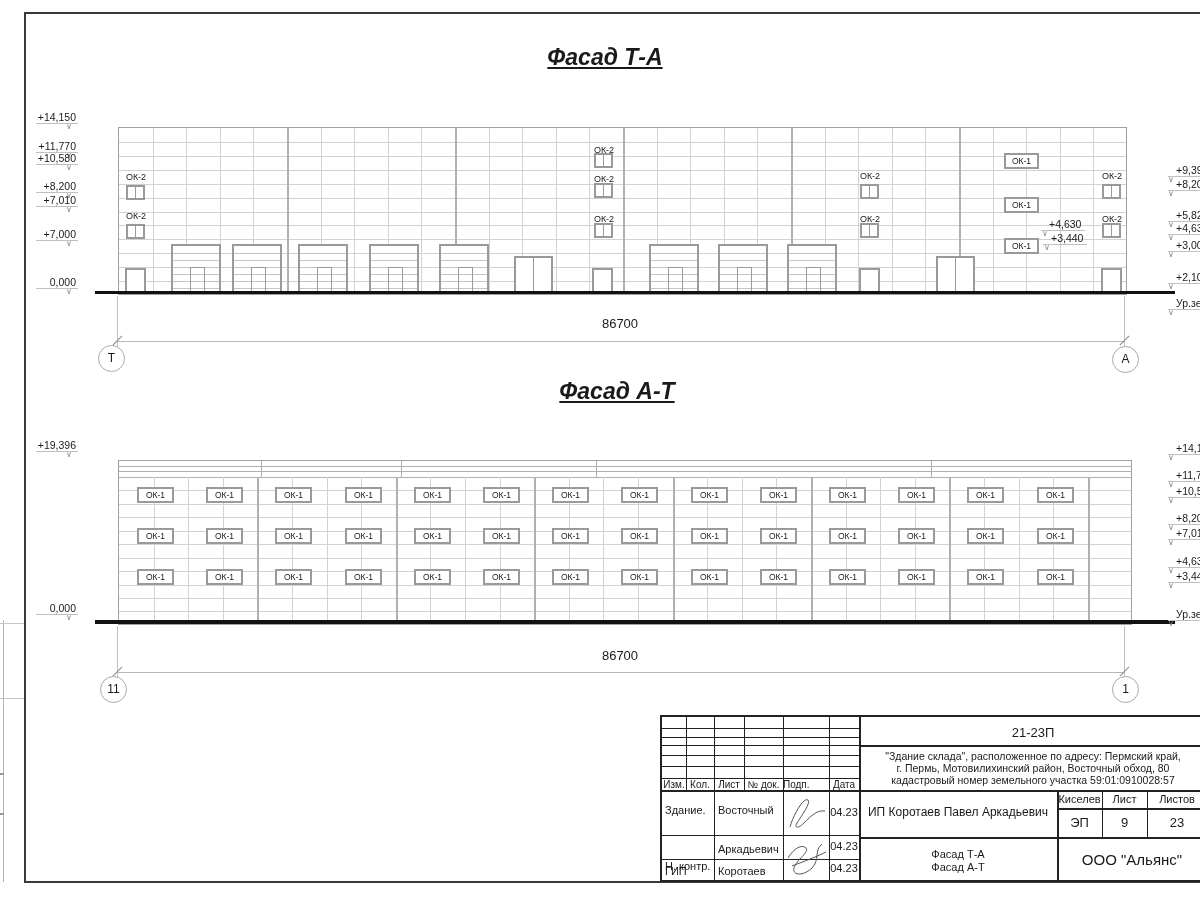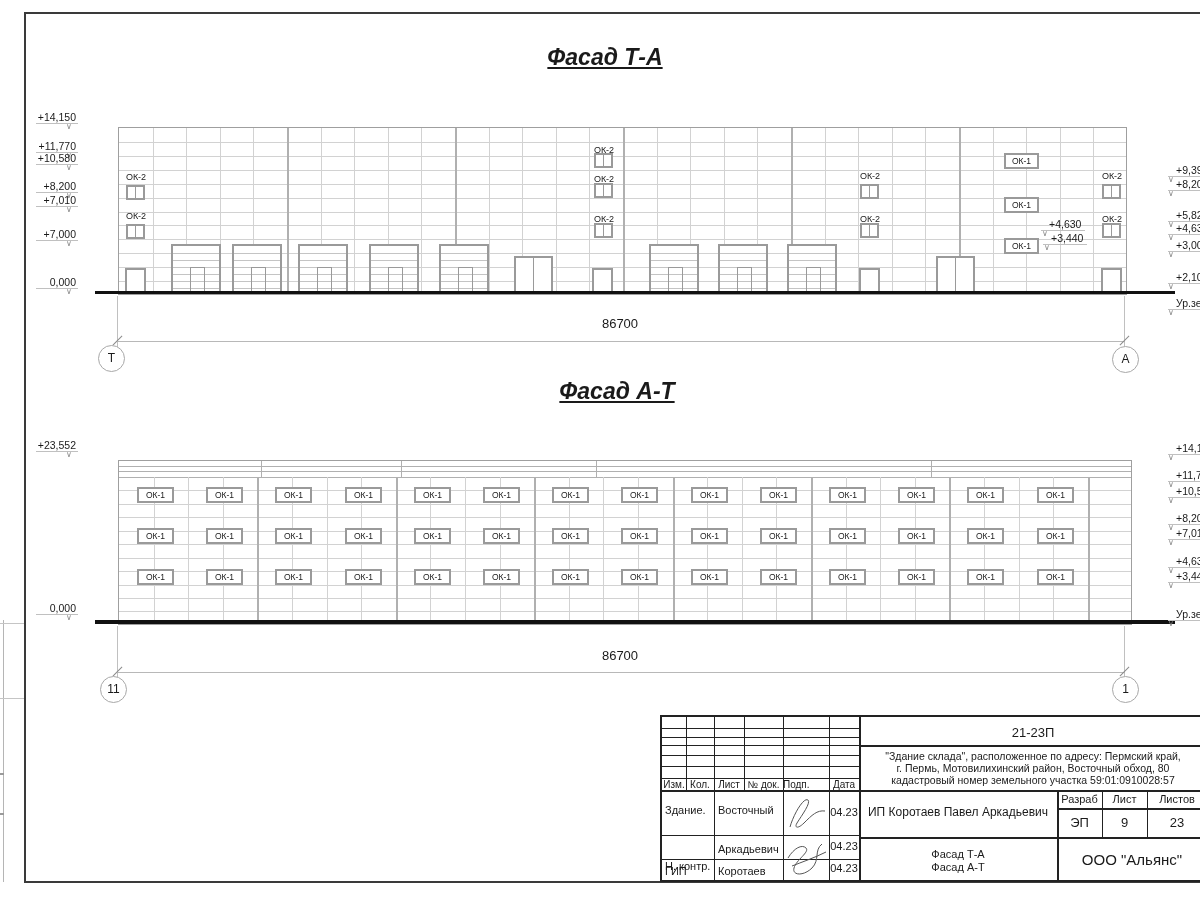--- a/index.html
+++ b/index.html
@@ -351,21 +351,21 @@
     </svg>
     <svg class="abs" style="left:122px;top:119px;" width="44" height="44" viewBox="0 0 44 44">
       <path d="M4 22 C10 12 18 8 22 12 C26 16 12 24 10 32 C8 40 20 40 28 32 C36 24 30 14 38 8 M8 30 C18 26 30 22 42 16" fill="none" stroke="#555" stroke-width="1"></path>
     </svg>
 
     <div class="tb-text" style="left:197px;top:8px;width:348px;text-align:center;font-size:13px;">21-23П</div>
     <div class="tb-text" style="left:197px;top:33px;width:348px;text-align:center;font-size:10.5px;">"Здание склада", расположенное по адресу: Пермский край,</div>
     <div class="tb-text" style="left:197px;top:45px;width:348px;text-align:center;font-size:10.5px;">г. Пермь, Мотовилихинский район, Восточный обход, 80</div>
     <div class="tb-text" style="left:197px;top:57px;width:348px;text-align:center;font-size:10.5px;">кадастровый номер земельного участка 59:01:0910028:57</div>
     <div class="tb-text" style="left:197px;top:88px;width:198px;text-align:center;font-size:12px;">ИП Коротаев Павел Аркадьевич</div>
-    <div class="tb-text" style="left:395px;top:76px;width:45px;text-align:center;">Разраб</div>
+    <div class="tb-text" style="left:395px;top:76px;width:45px;text-align:center;">Киселев</div>
     <div class="tb-text" style="left:440px;top:76px;width:45px;text-align:center;">Лист</div>
     <div class="tb-text" style="left:485px;top:76px;width:60px;text-align:center;">Листов</div>
     <div class="tb-text" style="left:395px;top:98px;width:45px;text-align:center;font-size:13px;">ЭП</div>
     <div class="tb-text" style="left:440px;top:98px;width:45px;text-align:center;font-size:13px;">9</div>
     <div class="tb-text" style="left:485px;top:98px;width:60px;text-align:center;font-size:13px;">23</div>
     <div class="tb-text" style="left:197px;top:131px;width:198px;text-align:center;">Фасад Т-А</div>
     <div class="tb-text" style="left:197px;top:144px;width:198px;text-align:center;">Фасад А-Т</div>
     <div class="tb-text" style="left:395px;top:134px;width:150px;text-align:center;font-size:15px;">ООО "Альянс"</div>
   </div>
 
@@ -410,21 +410,21 @@
     <div style="position: absolute; left: 1168px; top: 233px; font-size: 8px; color: rgb(136, 136, 136);">∨</div>
     <div style="position: absolute; left: 1176px; top: 239px; font-size: 10.5px;">+3,000</div>
     <div style="position: absolute; left: 1168px; top: 251px; width: 32px; height: 1px; background: rgb(192, 192, 192);"></div>
     <div style="position: absolute; left: 1168px; top: 250px; font-size: 8px; color: rgb(136, 136, 136);">∨</div>
     <div style="position: absolute; left: 1176px; top: 271px; font-size: 10.5px;">+2,100</div>
     <div style="position: absolute; left: 1168px; top: 283px; width: 32px; height: 1px; background: rgb(192, 192, 192);"></div>
     <div style="position: absolute; left: 1168px; top: 282px; font-size: 8px; color: rgb(136, 136, 136);">∨</div>
     <div style="position: absolute; left: 1176px; top: 297px; font-size: 10.5px;">Ур.земли</div>
     <div style="position: absolute; left: 1168px; top: 309px; width: 32px; height: 1px; background: rgb(192, 192, 192);"></div>
     <div style="position: absolute; left: 1168px; top: 308px; font-size: 8px; color: rgb(136, 136, 136);">∨</div>
-    <div style="position: absolute; left: 30px; top: 439px; width: 46px; text-align: right; font-size: 10.5px;">+23,552</div>
+    <div style="position: absolute; left: 30px; top: 439px; width: 46px; text-align: right; font-size: 10.5px;">+19,396</div>
     <div style="position: absolute; left: 36px; top: 451px; width: 42px; height: 1px; background: rgb(192, 192, 192);"></div>
     <div style="position: absolute; left: 66px; top: 450px; font-size: 8px; color: rgb(136, 136, 136);">∨</div>
     <div style="position: absolute; left: 30px; top: 602px; width: 46px; text-align: right; font-size: 10.5px;">0,000</div>
     <div style="position: absolute; left: 36px; top: 614px; width: 42px; height: 1px; background: rgb(192, 192, 192);"></div>
     <div style="position: absolute; left: 66px; top: 613px; font-size: 8px; color: rgb(136, 136, 136);">∨</div>
     <div style="position: absolute; left: 1176px; top: 442px; font-size: 10.5px;">+14,150</div>
     <div style="position: absolute; left: 1168px; top: 454px; width: 32px; height: 1px; background: rgb(192, 192, 192);"></div>
     <div style="position: absolute; left: 1168px; top: 453px; font-size: 8px; color: rgb(136, 136, 136);">∨</div>
     <div style="position: absolute; left: 1176px; top: 469px; font-size: 10.5px;">+11,770</div>
     <div style="position: absolute; left: 1168px; top: 481px; width: 32px; height: 1px; background: rgb(192, 192, 192);"></div>

